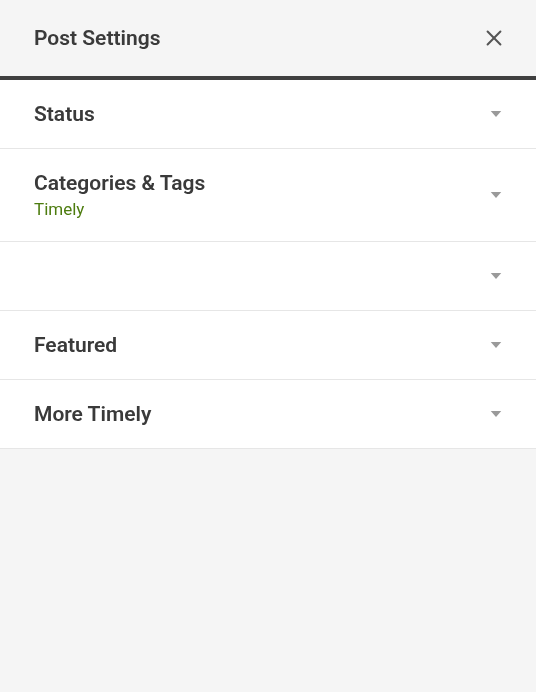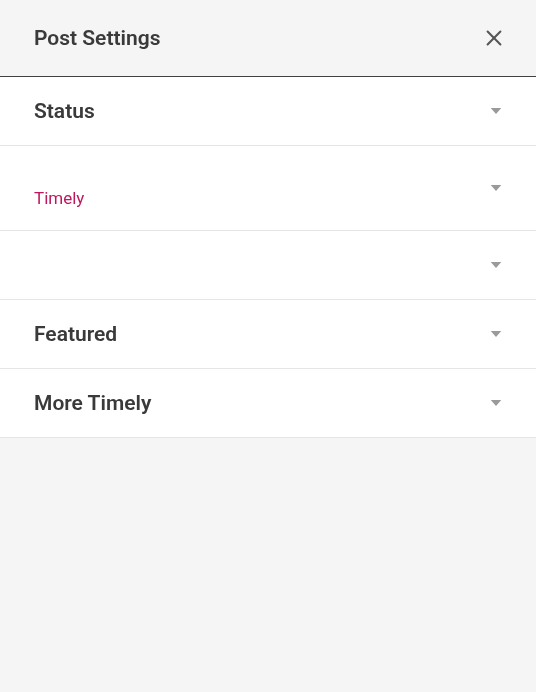--- a/index.html
+++ b/index.html
@@ -17,21 +17,21 @@
     .panel {
       width: 100%;
       height: 100%;
     }
     .header {
       display: flex;
       justify-content: space-between;
       align-items: center;
       padding: 24px 28px 24px 34px;
       background: #f5f5f5;
-      border-bottom: 1px solid #404040;
+      border-bottom: 4px solid #404040;
       text-align: right;
     }
     .header-title {
       font-size: 21px;
       font-weight: 600;
       color: #3a3a3a;
     }
     .close-icon {
       cursor: pointer;
       display: flex;
@@ -58,22 +58,22 @@
       display: flex;
       flex-direction: column;
     }
     .section-title {
       font-size: 21px;
       font-weight: 600;
       color: #3a3a3a;
     }
     .section-subtitle {
       font-size: 17px;
-      color: #be185d;
-      margin-top: 20px;
+      color: #4d7c0f;
+      margin-top: 4px;
       font-weight: 400;
     }
     .section-empty {
       min-height: 66px;
       padding: 22px 28px 22px 34px;
     }
     .chevron {
       display: flex;
       align-items: center;
       justify-content: center;
@@ -110,20 +110,21 @@
     </div>
     <span class="chevron">
       <svg viewBox="0 0 24 24" fill="#9a9a9a">
           <polygon points="5,8 19,8 12,16"></polygon>
         </svg>
     </span>
   </div>
 
   <div class="section">
     <div class="section-text">
+      <span class="section-title">Categories &amp; Tags</span>
       <span class="section-subtitle">Timely</span>
     </div>
     <span class="chevron">
       <svg viewBox="0 0 24 24" fill="#9a9a9a">
           <polygon points="5,8 19,8 12,16"></polygon>
         </svg>
     </span>
   </div>
 
   <div class="section section-empty">

